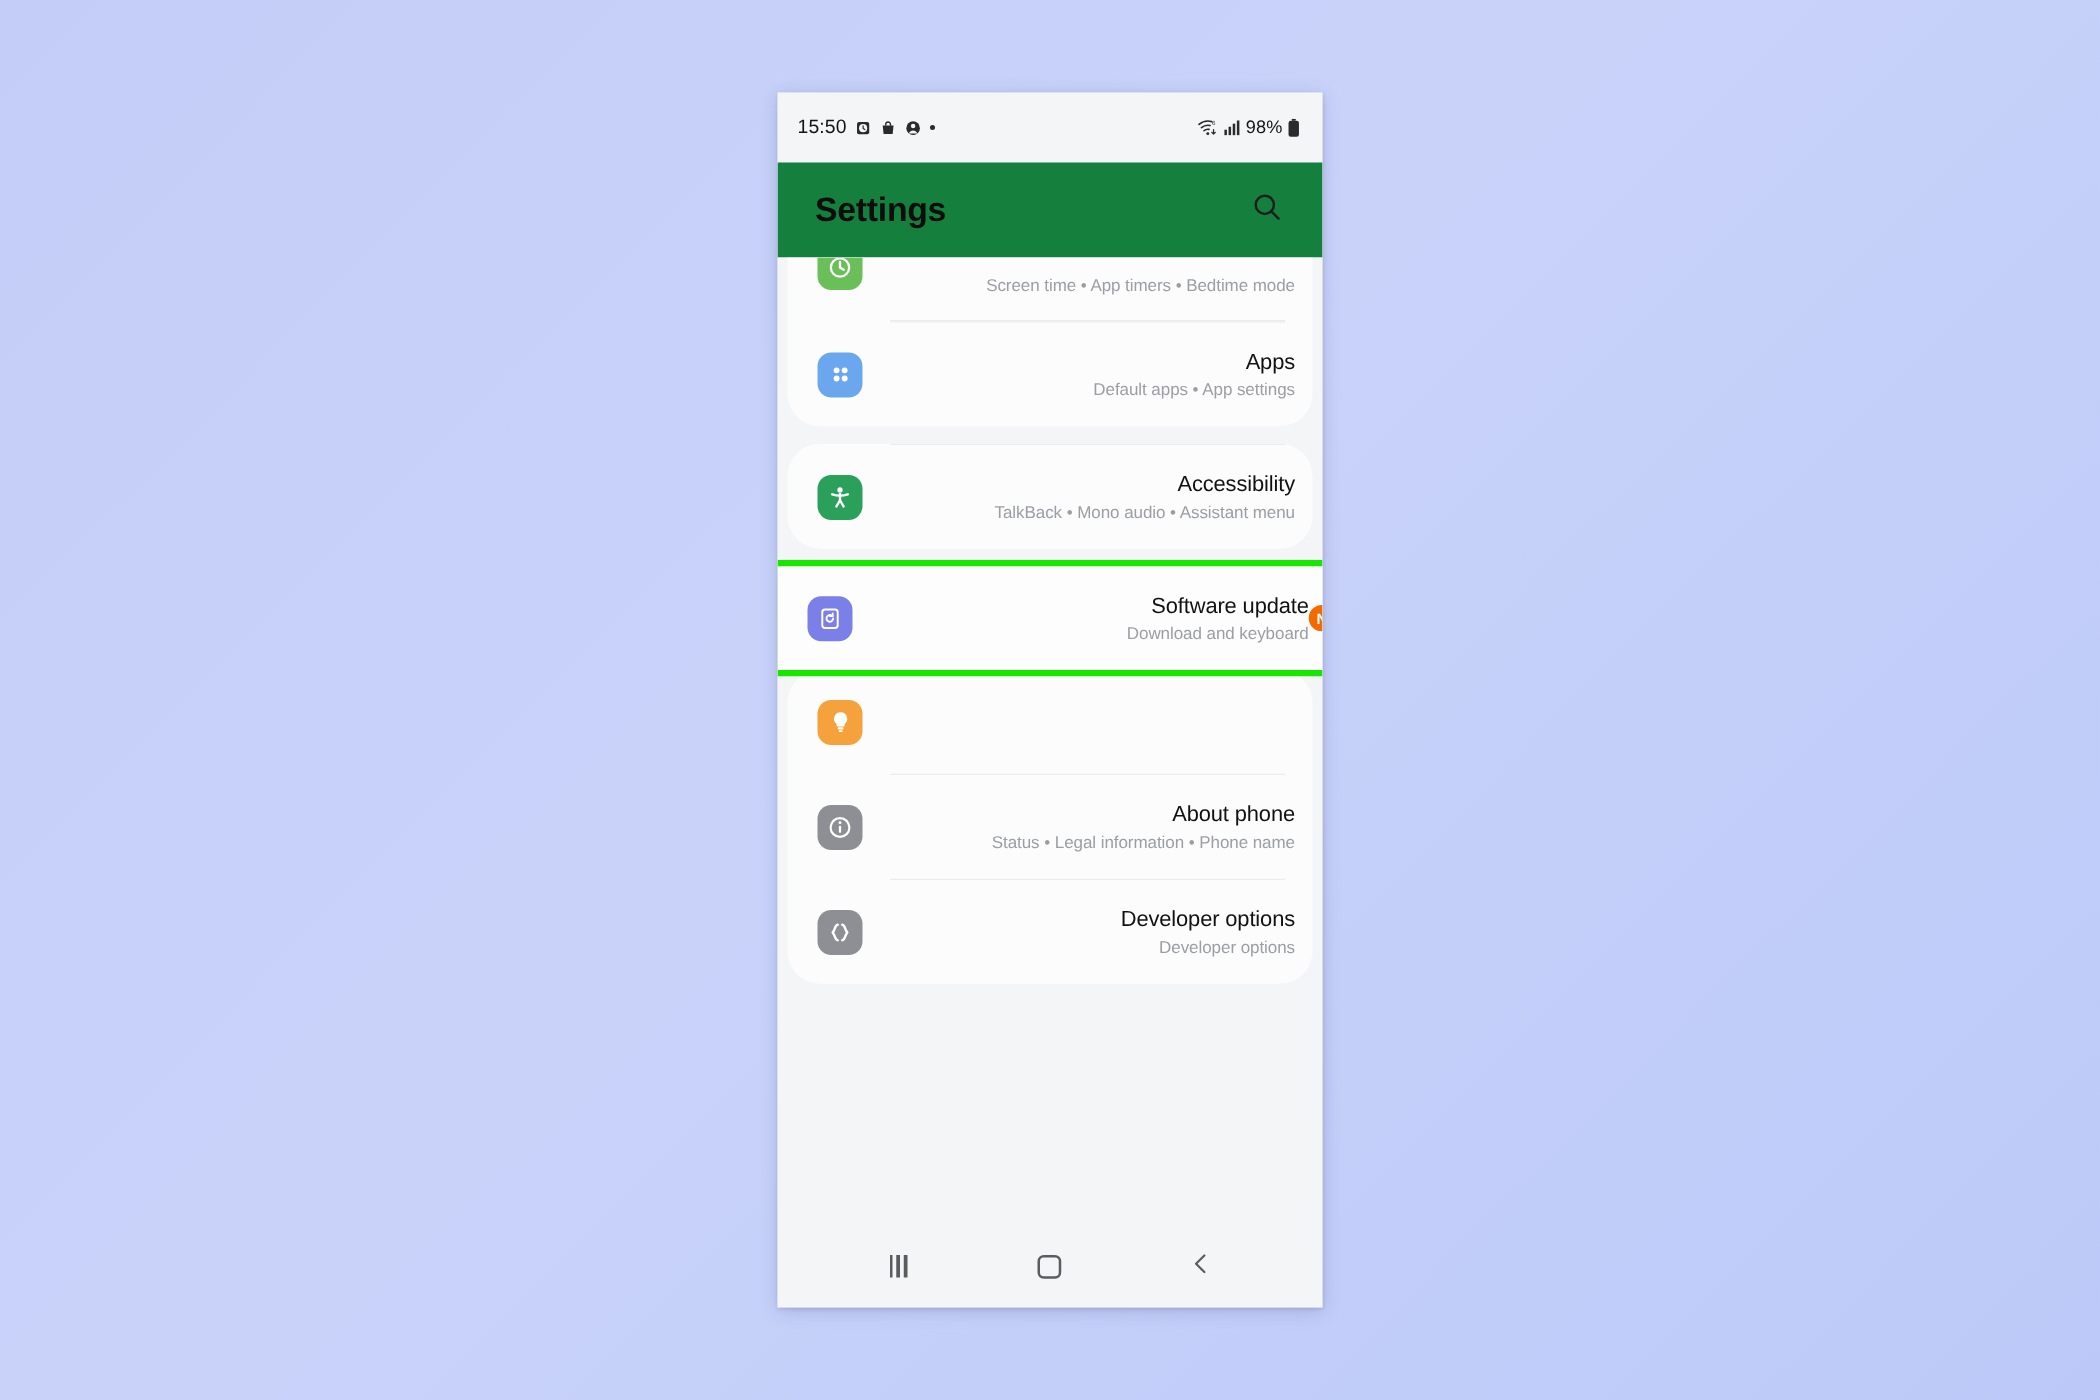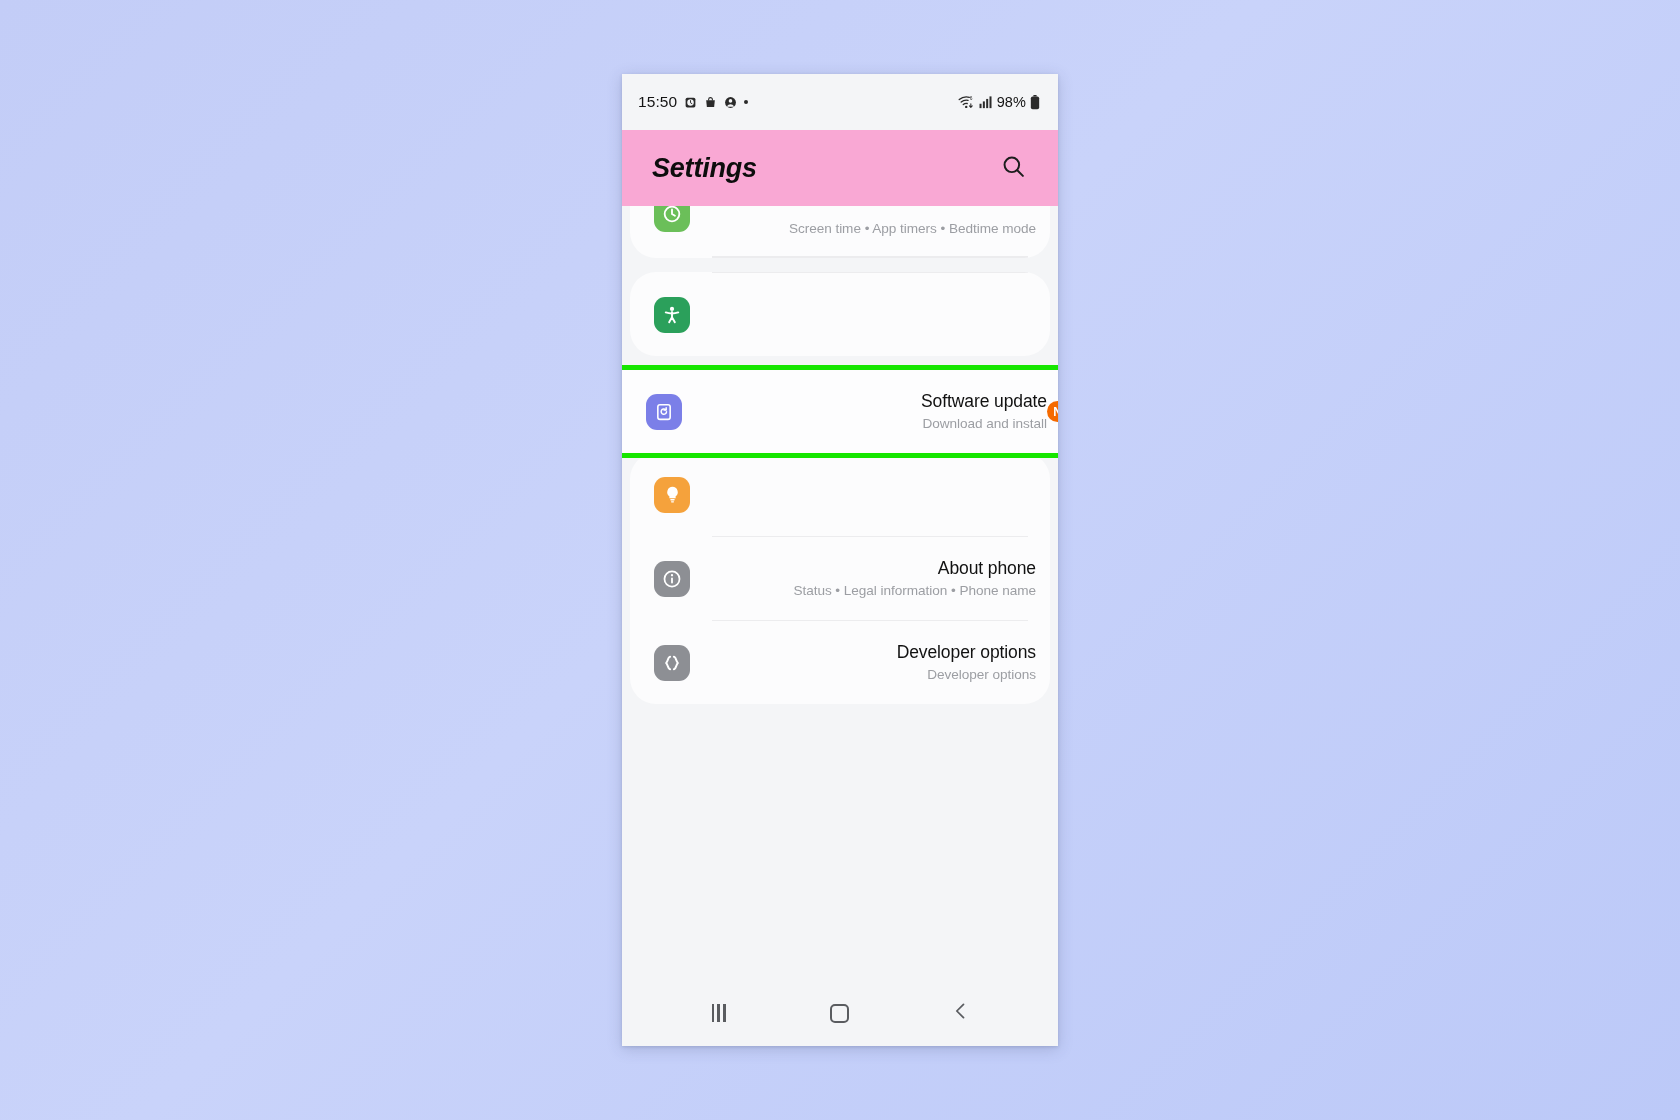--- a/index.html
+++ b/index.html
@@ -37,22 +37,21 @@
   .sb-right { margin-left: auto; display: flex; align-items: center; gap: 4px; }
   .sb-icon { display: inline-flex; align-items: center; justify-content: center; }
   .sb-batt-text { font-size: 14.5px; color: #141414; letter-spacing: .1px; }
   .dot-sep { width: 4px; height: 4px; border-radius: 50%; background: #2a2a2a; display:inline-block; }
 
   
   #titlebar {
     flex: 0 0 76px;
     display: flex; align-items: center;
     padding: 0 24px 0 30px;
-    background: #f9a8d4;
-    font-style: italic;
+    background: #15803d;
   }
   #page-title { font-size: 27px; font-weight: 700; color: #0d0d0d; letter-spacing: -.2px; }
   #search-btn {
     margin-left: auto;
     width: 42px; height: 42px;
     display: flex; align-items: center; justify-content: center;
     border-radius: 50%;
   }
 
   
@@ -211,45 +210,63 @@
               <circle cx="12" cy="12" r="8" stroke="#fff" stroke-width="2" fill="none"></circle>
               <path d="M12 7v5l3.2 2" stroke="#fff" stroke-width="2" fill="none" stroke-linecap="round"></path>
             </svg>
           </div>
           <div class="row-text">
             <div class="row-sub">Screen time  •  App timers  •  Bedtime mode</div>
           </div>
         </div>
         <div class="divider"></div>
         <div class="divider"></div>
+        <div class="row">
+          <div class="row-icon" style="background: rgb(107, 167, 239);">
+            <svg width="21" height="21" viewBox="0 0 24 24">
+              <circle cx="8.3" cy="8.3" r="2.7" fill="#fff"></circle>
+              <circle cx="15.7" cy="8.3" r="2.7" fill="#fff"></circle>
+              <circle cx="8.3" cy="15.7" r="2.7" fill="#fff"></circle>
+              <circle cx="15.7" cy="15.7" r="2.7" fill="#fff"></circle>
+            </svg>
+          </div>
+          <div class="row-text">
+            <div class="row-title">Apps</div>
+            <div class="row-sub">Default apps  •  App settings</div>
+          </div>
+        </div>
       </div>
       <div class="group">
         <div class="divider"></div>
         <div class="row">
           <div class="row-icon" style="background: rgb(43, 160, 91);">
             <svg width="22" height="22" viewBox="0 0 24 24">
               <circle cx="12" cy="5.4" r="2.3" fill="#fff"></circle>
               <path d="M5.2 9.2c4.5 1.5 9.1 1.5 13.6 0" stroke="#fff" stroke-width="2.1" fill="none" stroke-linecap="round"></path>
               <path d="M12 8.8v5.6m0 0l-3.1 5.4m3.1-5.4l3.1 5.4" stroke="#fff" stroke-width="2.1" fill="none" stroke-linecap="round"></path>
             </svg>
           </div>
+          <div class="row-text">
+            <div class="row-title">Accessibility</div>
+            <div class="row-sub">TalkBack  •  Mono audio  •  Assistant menu</div>
+          </div>
         </div>
       </div>
       <div class="group highlight">
         <div class="row">
           <div class="row-icon" style="background: rgb(123, 127, 232);">
             <svg width="20" height="20" viewBox="0 0 24 24">
               <rect x="4.6" y="3.2" width="14.8" height="17.6" rx="2.6" stroke="#fff" stroke-width="1.9" fill="none"></rect>
               <path d="M15 11.6a3.2 3.2 0 1 1-1.1-2.4" stroke="#fff" stroke-width="1.8" fill="none" stroke-linecap="round"></path>
               <path d="M14.6 6.9v2.6h-2.6" stroke="#fff" stroke-width="1.8" fill="none" stroke-linecap="round" stroke-linejoin="round"></path>
             </svg>
           </div>
           <div class="row-text">
             <div class="row-title">Software update</div>
-            <div class="row-sub">Download and install</div>
+            <div class="row-sub">Download and keyboard</div>
           </div>
           <div class="badge">N</div>
         </div>
       </div>
       <div class="group">
         <div class="row">
           <div class="row-icon" style="background: rgb(245, 162, 60);">
             <svg width="21" height="21" viewBox="0 0 24 24">
               <path d="M12 3.2a6 6 0 0 0-3.6 10.8v2.2h7.2V14A6 6 0 0 0 12 3.2z" fill="#fff"></path>
               <rect x="9.4" y="17" width="5.2" height="1.9" rx="0.9" fill="#fff"></rect>

